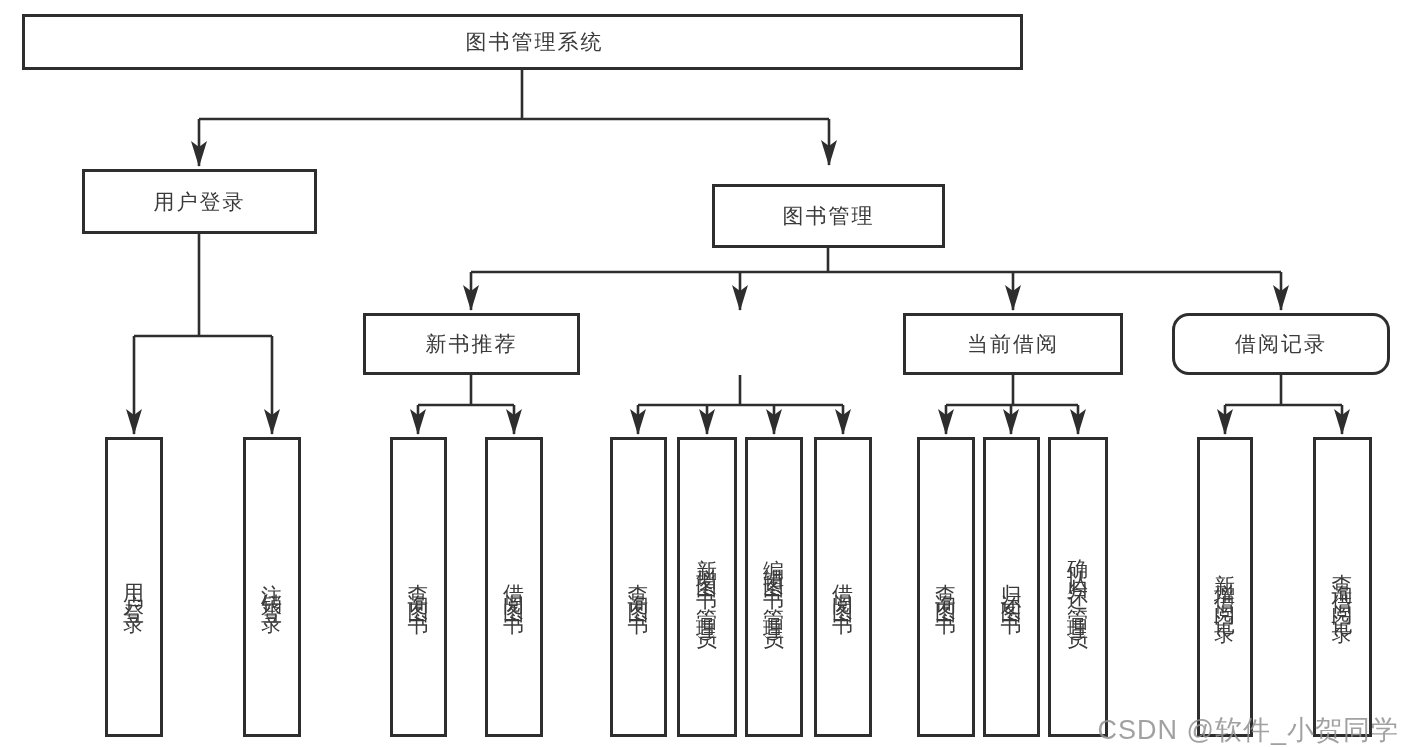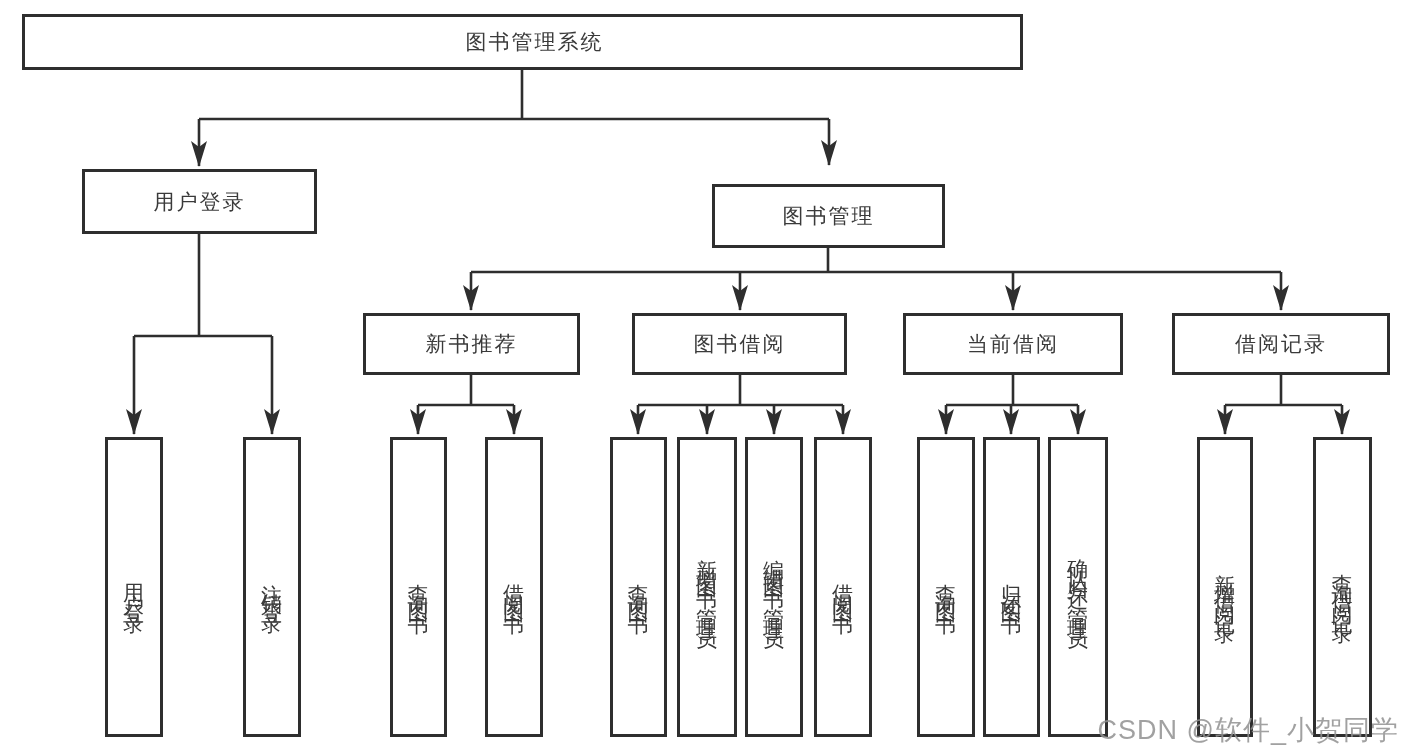--- a/index.html
+++ b/index.html
@@ -38,21 +38,21 @@
   .node.vert{
     letter-spacing:0;
   }
   
   .n-root{left:22px;top:14px;width:1001px;height:56px;padding-left:24px;}
   .n-l2-login{left:82px;top:169px;width:235px;height:65px;}
   .n-l2-book{left:712px;top:184px;width:233px;height:64px;}
   .n-l3-0{left:363px;top:313px;width:217px;height:62px;justify-content:center;}
   .n-l3-1{left:632px;top:313px;width:215px;height:62px;}
   .n-l3-2{left:903px;top:313px;width:220px;height:62px;}
-  .n-l3-3{left:1172px;top:313px;width:218px;height:62px;}
+  .n-l3-3{left:1172px;top:313px;width:218px;height:62px;border-radius:17px;}
   
   .leaf{top:437px;height:300px;}
   .lf-0{left:105px;width:58px;}
   .lf-1{left:243px;width:58px;}
   .lf-2{left:390px;width:57px;}
   .lf-3{left:485px;width:58px;}
   .lf-4{left:610px;width:57px;}
   .lf-5{left:677px;width:60px;}
   .lf-6{left:745px;width:58px;}
   .lf-7{left:814px;width:58px;}
@@ -132,23 +132,20 @@
   <div class="node n-l2-login">
     <span>用户登录</span>
   </div>
   <div class="node n-l2-book">
     <span>图书管理</span>
   </div>
 
   <div class="node n-l3-0">
     <span>新书推荐</span>
   </div>
-  <div class="node n-l3-1">
-    <span>图书借阅</span>
-  </div>
   <div class="node n-l3-2">
     <span>当前借阅</span>
   </div>
   <div class="node n-l3-3">
     <span>借阅记录</span>
   </div>
 
   <div class="node vert leaf lf-0">
     <span>用户登录</span>
   </div>

